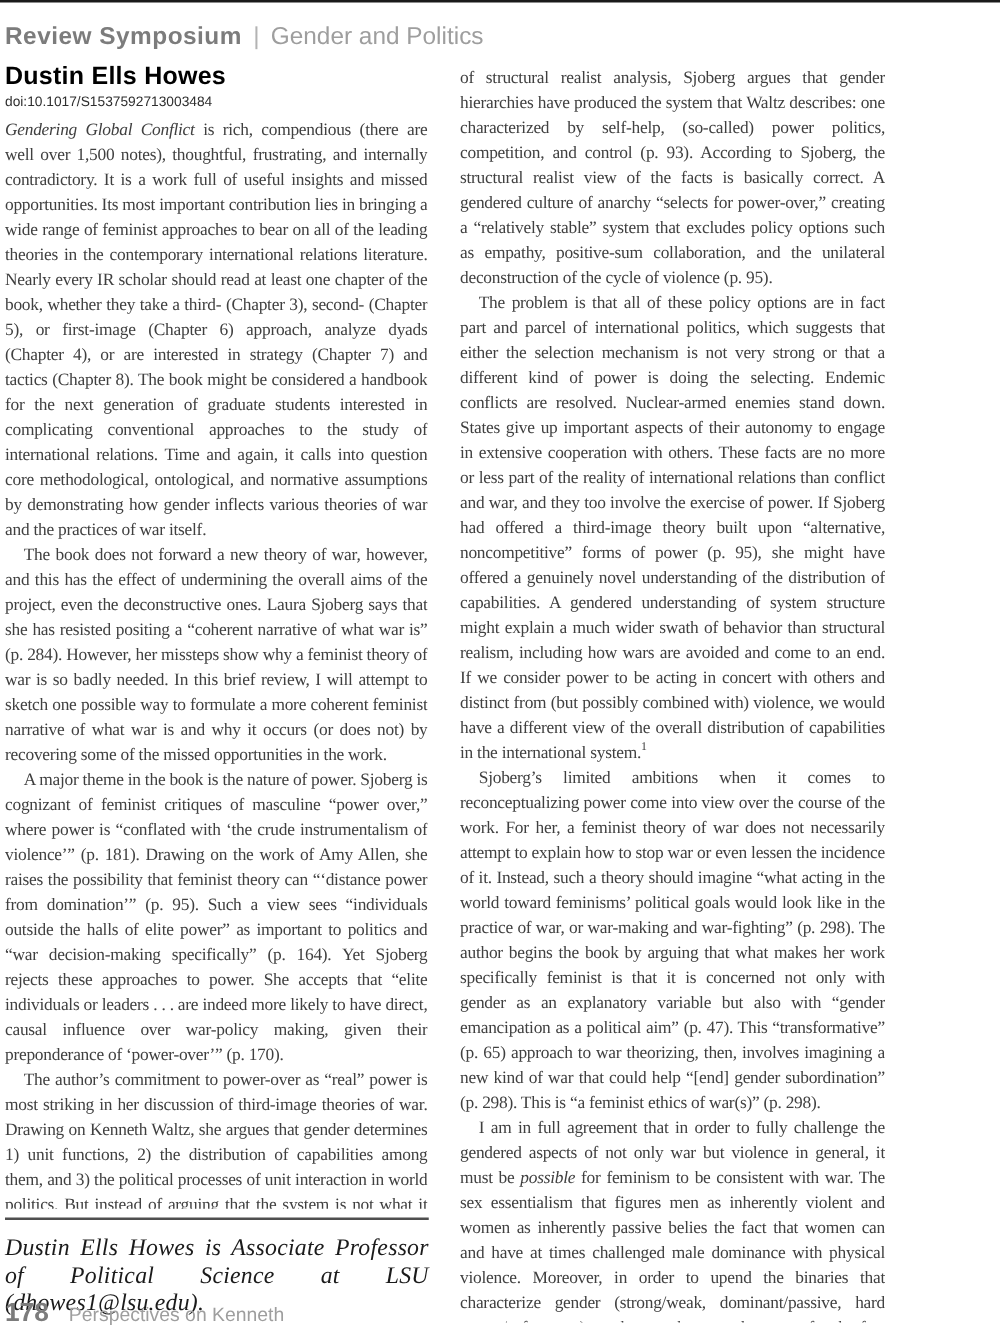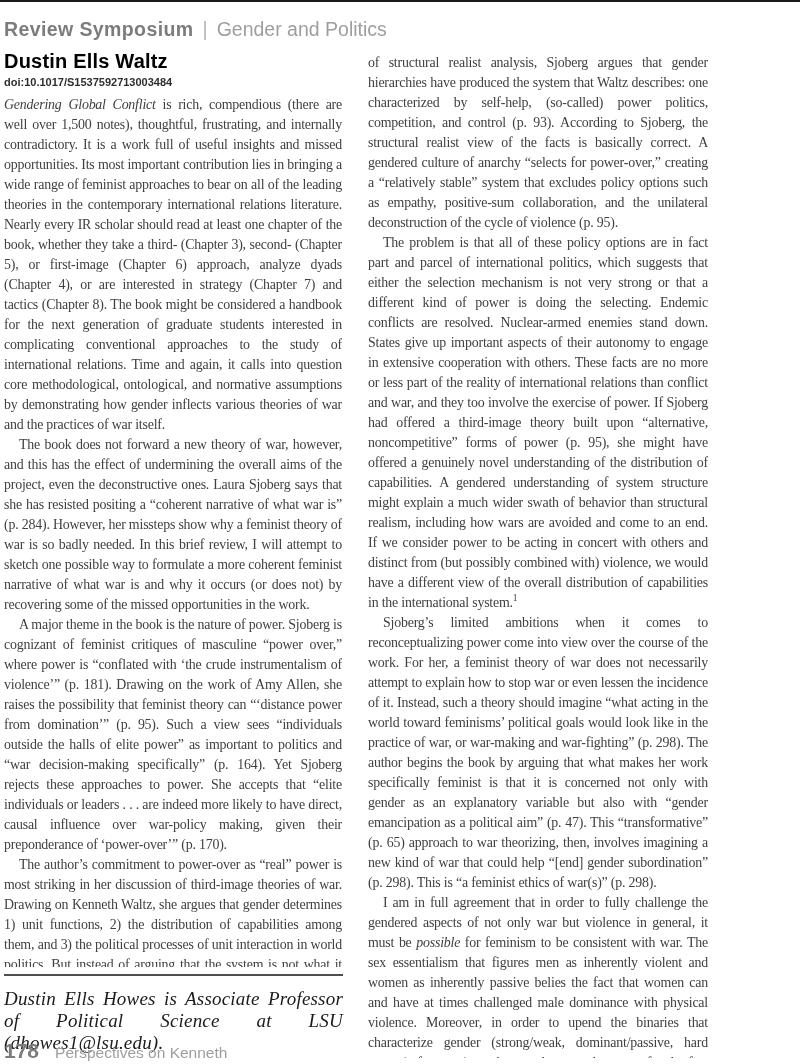--- a/index.html
+++ b/index.html
@@ -23,21 +23,21 @@
   .header-section { font-weight: bold; font-size: 19.5px; color: #7c7c7c; letter-spacing: 0.4px; }
   .header-sep { font-size: 19.5px; color: #b3b3b3; margin: 0 9px; font-weight: normal; }
   .header-topic { font-size: 19.5px; color: #9e9e9e; }
   .author-block { position: absolute; top: 50px; left: 4px; }
   .author-name {
     font-family: "Liberation Sans", sans-serif;
     font-weight: bold; font-size: 20px; color: #000000; letter-spacing: 0.2px;
   }
   .doi {
     font-family: "Liberation Sans", sans-serif;
-    font-size: 11px; color: #2e2e2e; margin-top: 3px; font-weight: bold;
+    font-size: 11px; color: #2e2e2e; margin-top: 3px;
   }
   .col {
     position: absolute;
     text-align: justify;
     font-family: "Liberation Serif", serif;
     font-size: 13.9px; line-height: 20px; letter-spacing: -0.2px;
     color: #404040;
     overflow: hidden;
   }
   .col-left  { left: 4px;   top: 95px; width: 338px; height: 872px; }
@@ -68,21 +68,21 @@
 </head>
 <body>
 
 <div class="topline"></div>
 
 <div class="header">
   <span class="header-section">Review Symposium</span><span class="header-sep">|</span><span class="header-topic">Gender and Politics</span>
 </div>
 
 <div class="author-block">
-  <div class="author-name">Dustin Ells Waltz</div>
+  <div class="author-name">Dustin Ells Howes</div>
   <div class="doi">doi:10.1017/S1537592713003484</div>
 </div>
 
 <div class="col col-left">
   <p><span class="it">Gendering Global Conflict</span><span> is rich, compendious (there are well over 1,500 notes), thoughtful, frustrating, and internally contradictory. It is a work full of useful insights and missed opportunities. Its most important contribution lies in bringing a wide range of feminist approaches to bear on all of the leading theories in the contemporary international relations literature. Nearly every IR scholar should read at least one chapter of the book, whether they take a third- (Chapter 3), second- (Chapter 5), or first-image (Chapter 6) approach, analyze dyads (Chapter 4), or are interested in strategy (Chapter 7) and tactics (Chapter 8). The book might be considered a handbook for the next generation of graduate students interested in complicating conventional approaches to the study of international relations. Time and again, it calls into question core methodological, ontological, and normative assumptions by demonstrating how gender inflects various theories of war and the practices of war itself.</span></p>
   <p class="indent"><span>The book does not forward a new theory of war, however, and this has the effect of undermining the overall aims of the project, even the deconstructive ones. Laura Sjoberg says that she has resisted positing a “coherent narrative of what war is” (p. 284). However, her missteps show why a feminist theory of war is so badly needed. In this brief review, I will attempt to sketch one possible way to formulate a more coherent feminist narrative of what war is and why it occurs (or does not) by recovering some of the missed opportunities in the work.</span></p>
   <p class="indent"><span>A major theme in the book is the nature of power. Sjoberg is cognizant of feminist critiques of masculine “power over,” where power is “conflated with ‘the crude instrumentalism of violence’” (p. 181). Drawing on the work of Amy Allen, she raises the possibility that feminist theory can “‘distance power from domination’” (p. 95). Such a view sees “individuals outside the halls of elite power” as important to politics and “war decision-making specifically” (p. 164). Yet Sjoberg rejects these approaches to power. She accepts that “elite individuals or leaders . . . are indeed more likely to have direct, causal influence over war-policy making, given their preponderance of ‘power-over’” (p. 170).</span></p>
   <p class="indent"><span>The author’s commitment to power-over as “real” power is most striking in her discussion of third-image theories of war. Drawing on Kenneth Waltz, she argues that gender determines 1) unit functions, 2) the distribution of capabilities among them, and 3) the political processes of unit interaction in world politics. But instead of arguing that the system is not what it appears to be through the lens</span></p>
 </div>
 

